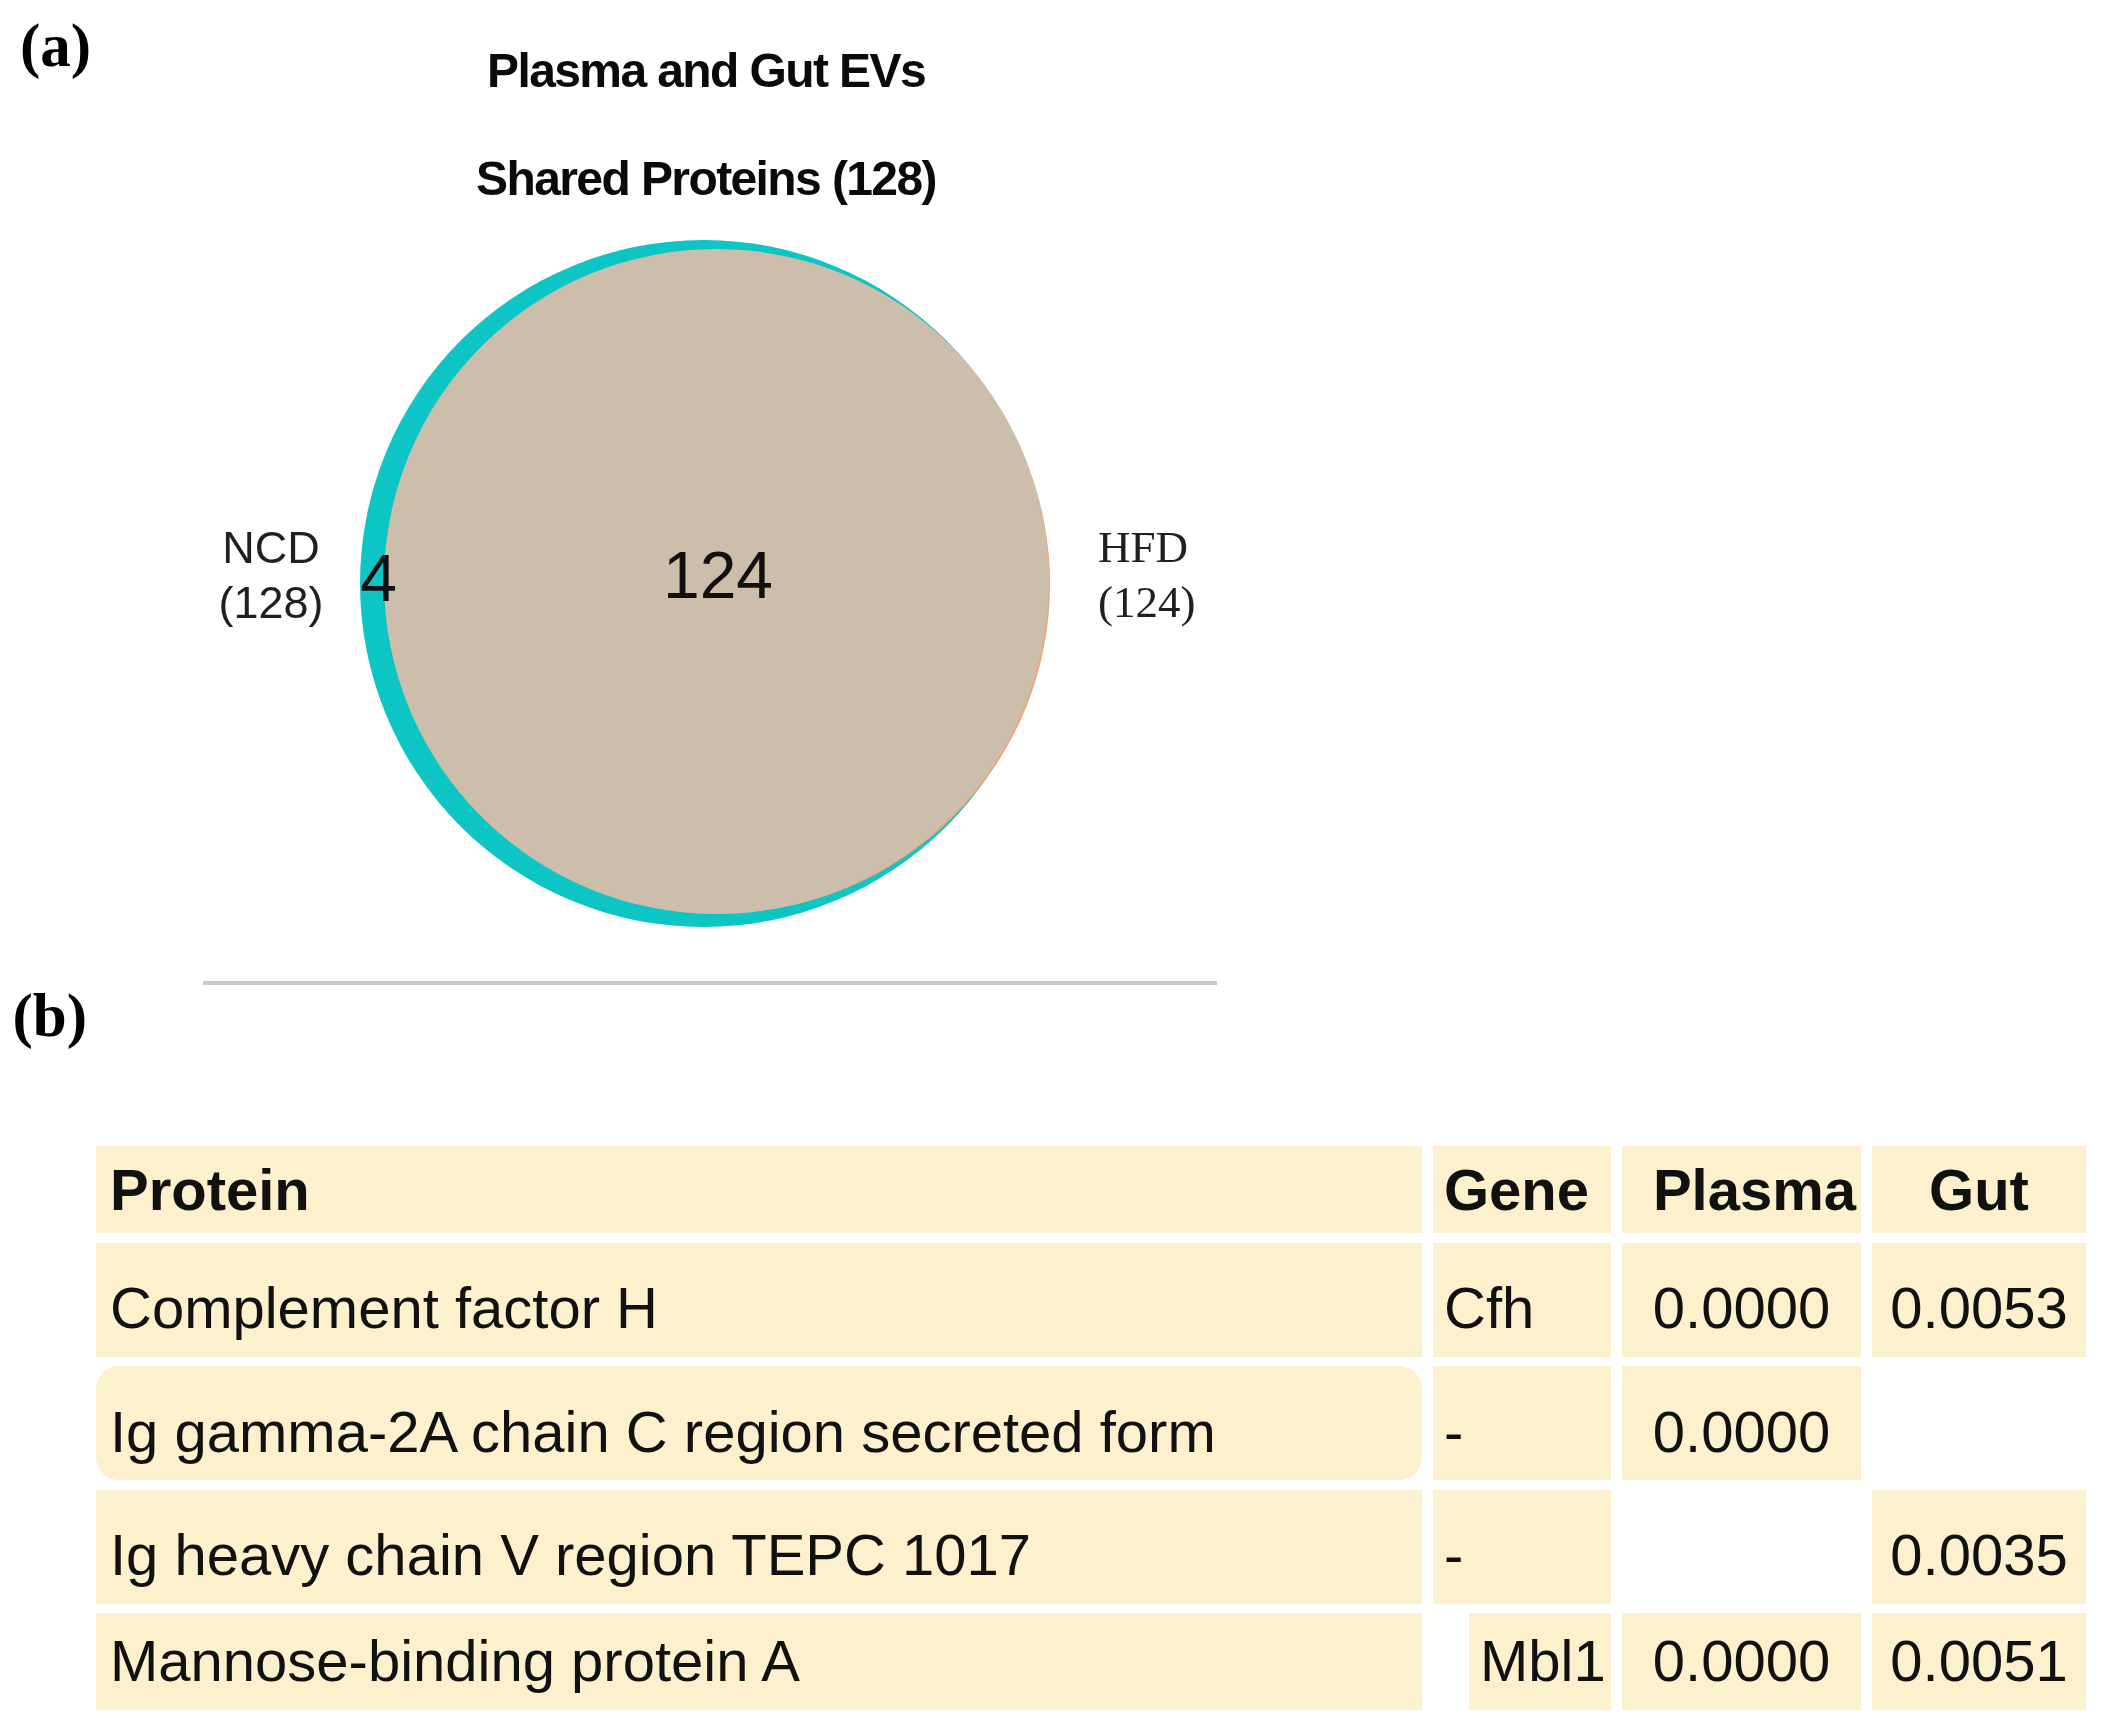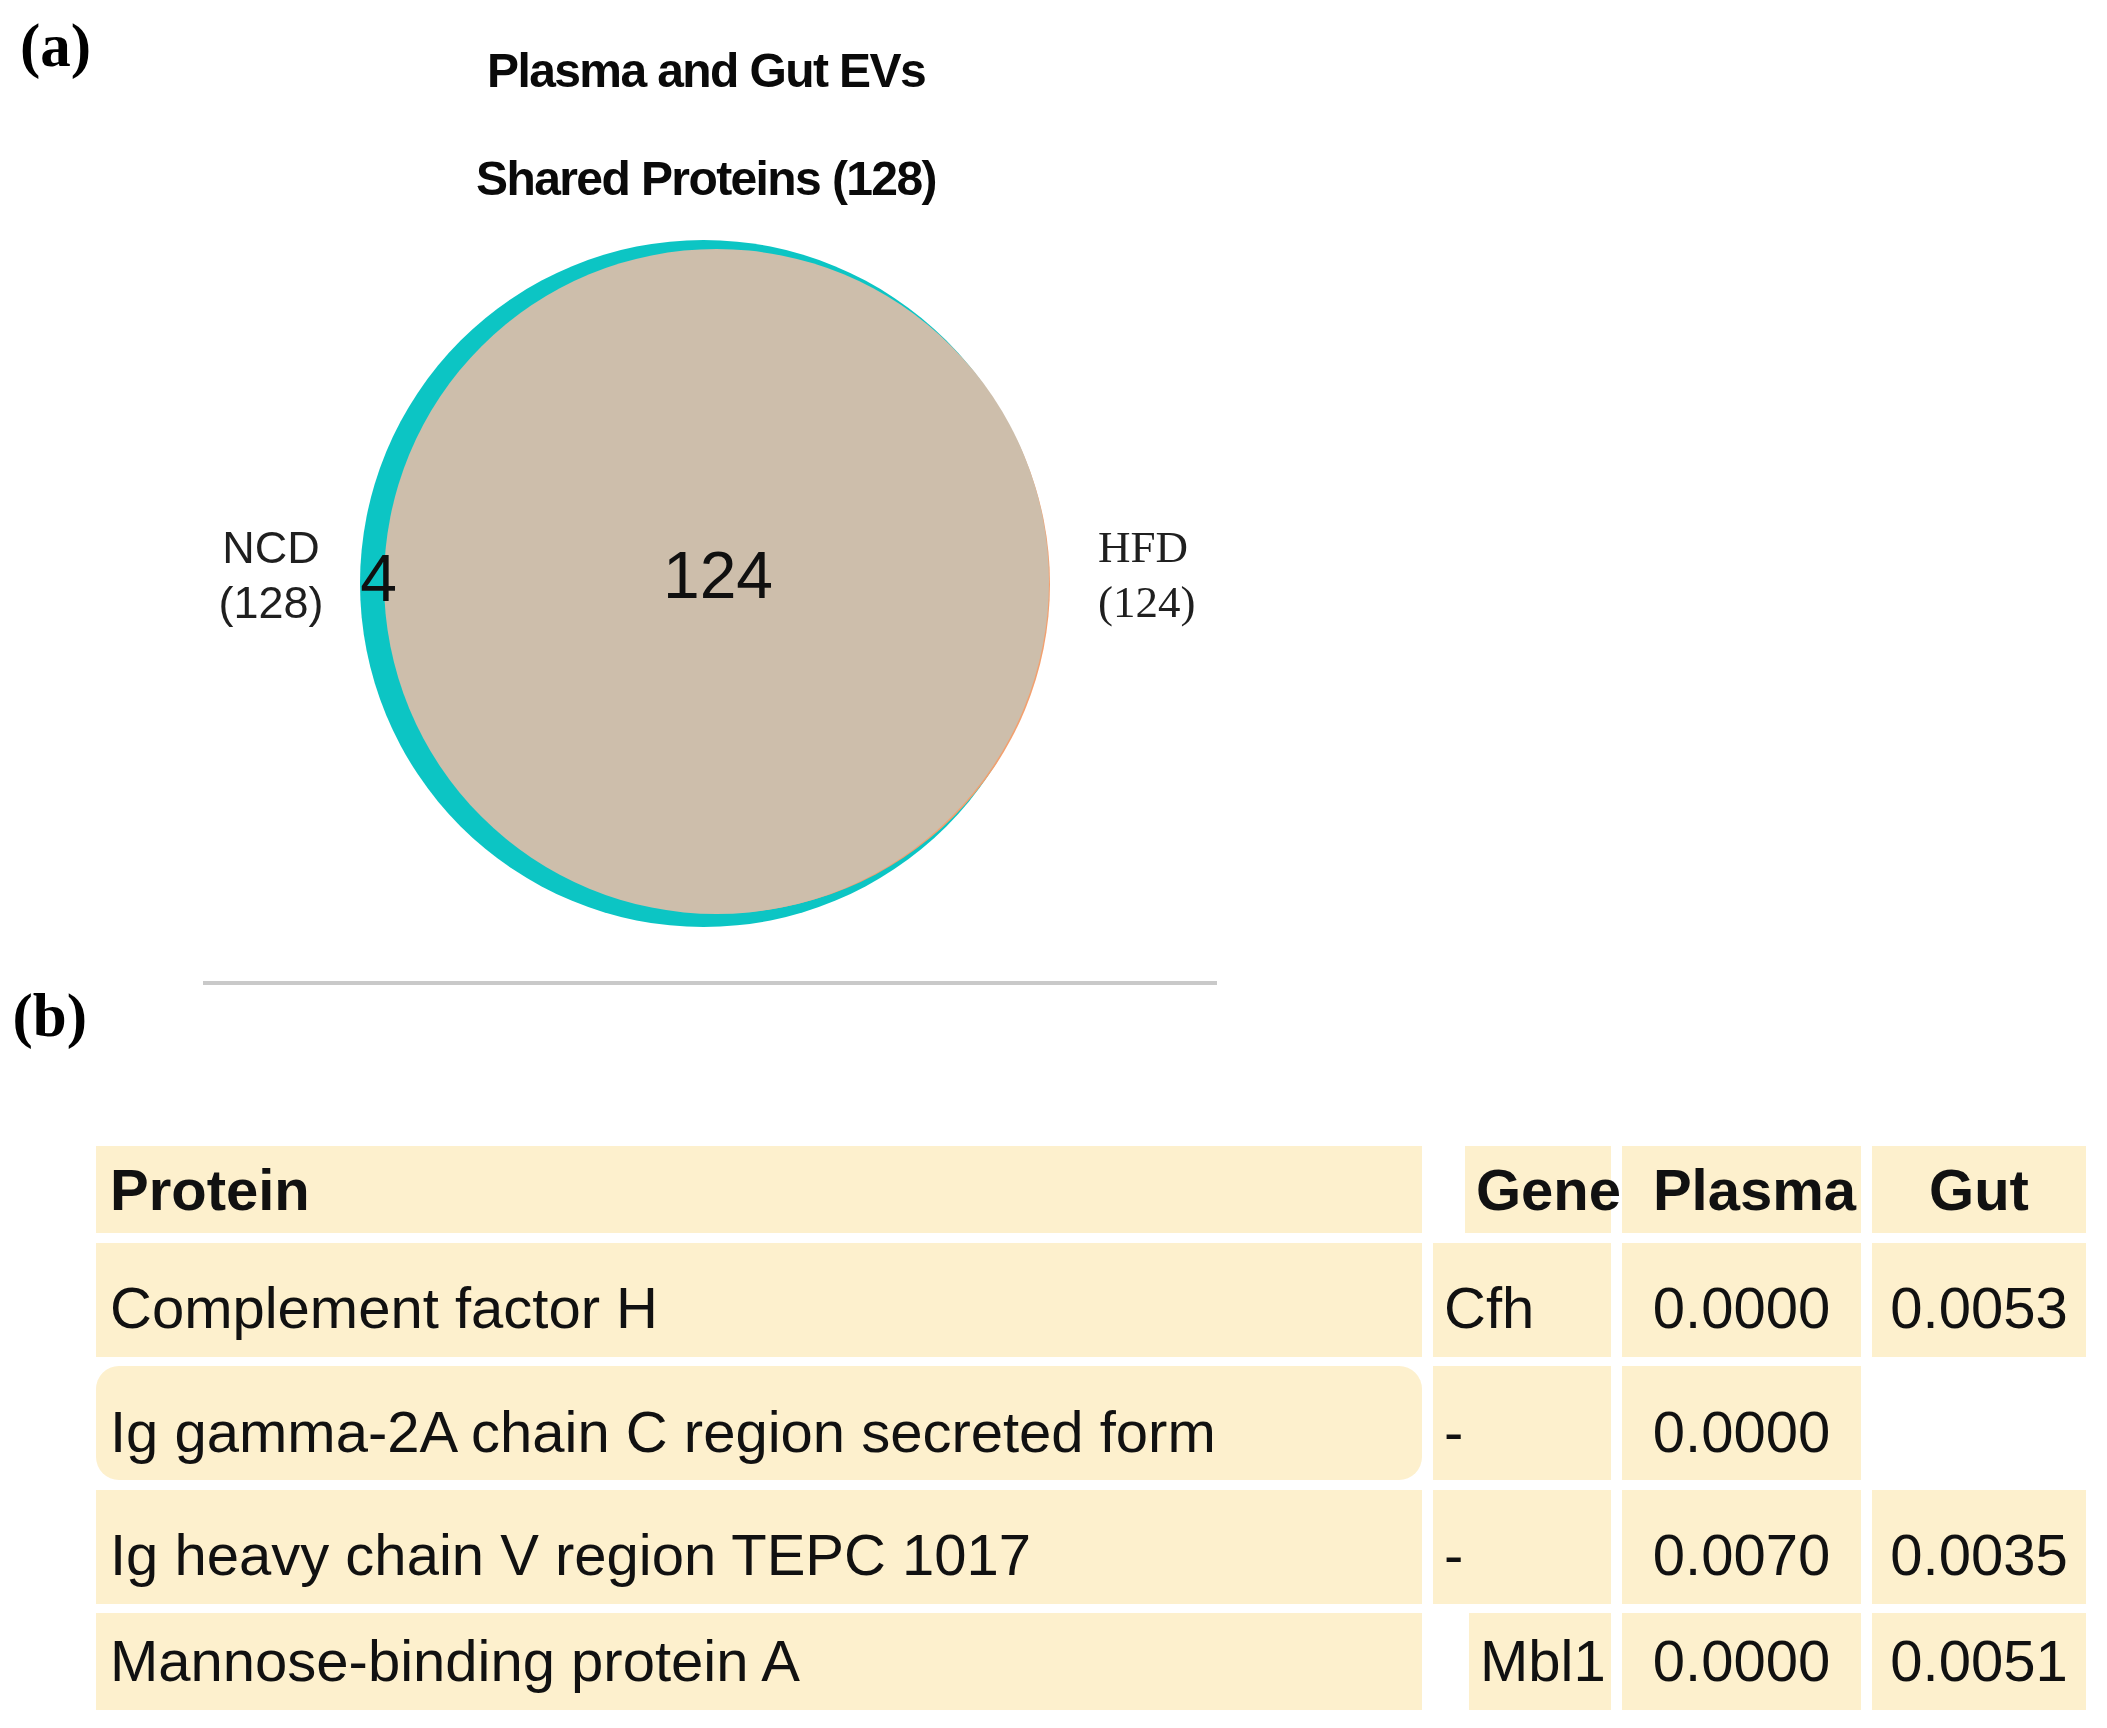--- a/index.html
+++ b/index.html
@@ -68,36 +68,35 @@
 <div class="abs venn-num num-left">4</div>
 <div class="abs venn-num num-center">124</div>
 
 <div class="abs divider"></div>
 
 <div class="abs panel-label" style="left:12.5px;top:981px;">(b)</div>
 
 <div class="abs ev-table">
 
   <div class="cell hdr left" style="grid-row:2;grid-column:1;">Protein</div>
-  <div class="cell hdr gene" style="grid-row:2;grid-column:2;margin-left:32px;">Gene</div>
+  <div class="cell hdr gene" style="grid-row:2;grid-column:2;">Gene</div>
   <div class="cell hdr ctr" style="grid-row:2;grid-column:3;padding-left:26px;">Plasma</div>
   <div class="cell hdr ctr" style="grid-row:2;grid-column:4;">Gut</div>
 
   <div class="cell data left" style="grid-row:3;grid-column:1;">Complement factor H</div>
   <div class="cell data gene" style="grid-row:3;grid-column:2;">Cfh</div>
   <div class="cell data ctr" style="grid-row:3;grid-column:3;">0.0000</div>
   <div class="cell data ctr" style="grid-row:3;grid-column:4;">0.0053</div>
 
   <div class="cell data left" style="grid-row:4;grid-column:1;border-radius:23px;">Ig gamma-2A chain C region secreted form</div>
   <div class="cell data gene" style="grid-row:4;grid-column:2;">-</div>
   <div class="cell data ctr" style="grid-row:4;grid-column:3;">0.0000</div>
 
   <div class="cell data left" style="grid-row:5;grid-column:1;">Ig heavy chain V region TEPC 1017</div>
   <div class="cell data gene" style="grid-row:5;grid-column:2;">-</div>
-  <div class="cell data ctr" style="grid-row:5;grid-column:3;">0.0070</div>
   <div class="cell data ctr" style="grid-row:5;grid-column:4;">0.0035</div>
 
   <div class="cell data left" style="grid-row:6;grid-column:1;">Mannose-binding protein A</div>
   <div class="cell data gene" style="grid-row:6;grid-column:2;margin-left:36px;">Mbl1</div>
   <div class="cell data ctr" style="grid-row:6;grid-column:3;">0.0000</div>
   <div class="cell data ctr" style="grid-row:6;grid-column:4;">0.0051</div>
 </div>
 
 
 </body></html>

